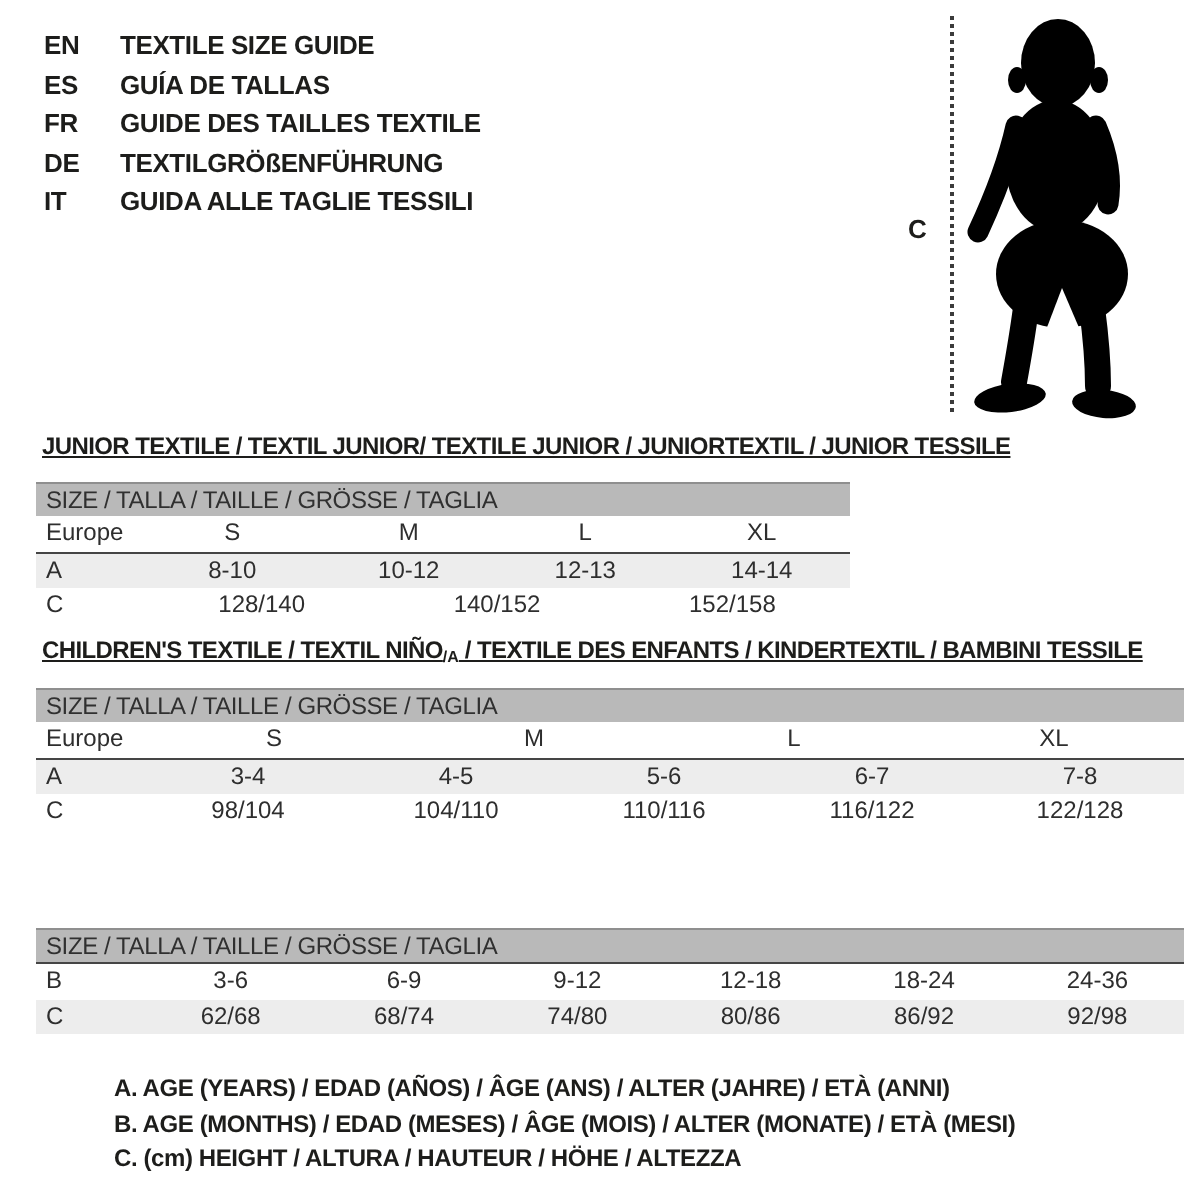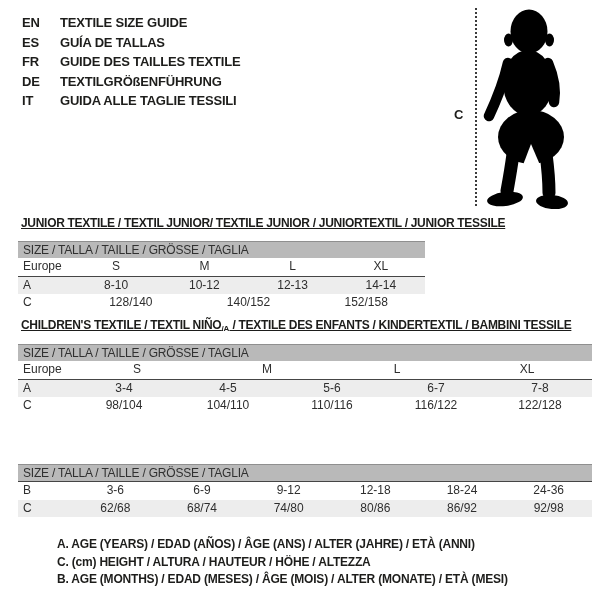--- a/index.html
+++ b/index.html
@@ -180,17 +180,17 @@
           <div class="tcell">74/80</div>
           <div class="tcell">80/86</div>
           <div class="tcell">86/92</div>
           <div class="tcell">92/98</div>
         </div>
       </div>
   </div>
 
   <div class="legend">
     <div>A. AGE (YEARS) / EDAD (AÑOS) / ÂGE (ANS) / ALTER (JAHRE) / ETÀ (ANNI)</div>
+    <div>B. AGE (MONTHS) / EDAD (MESES) / ÂGE (MOIS) / ALTER (MONATE) / ETÀ (MESI)</div>
     <div>C. (cm) HEIGHT / ALTURA / HAUTEUR / HÖHE / ALTEZZA</div>
-    <div>B. AGE (MONTHS) / EDAD (MESES) / ÂGE (MOIS) / ALTER (MONATE) / ETÀ (MESI)</div>
   </div>
 
 </div>
 
 </body></html>

